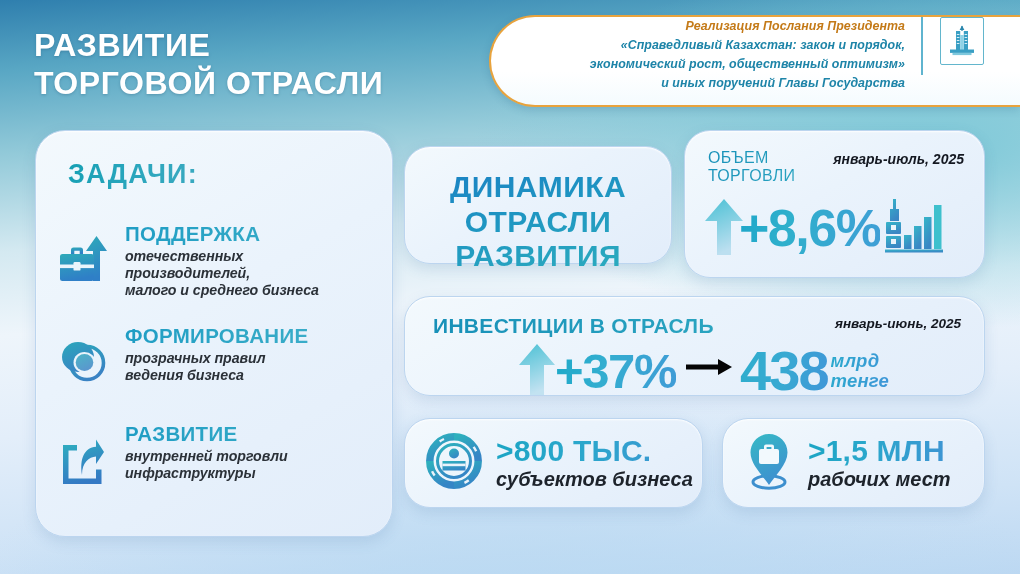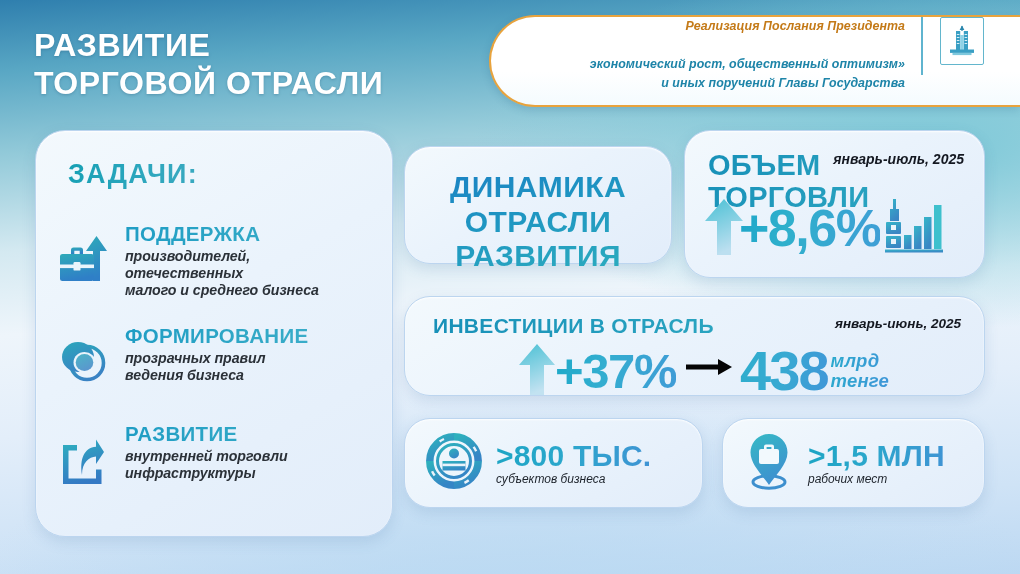--- a/index.html
+++ b/index.html
@@ -74,21 +74,21 @@
   .dyn-txt {
     position:absolute; left:0; right:0; top:23px; text-align:center;
     font-size:30px; font-weight:bold; line-height:1.15; letter-spacing:.4px;
     background:linear-gradient(165deg,#1a7fc4 0%,#1e95c2 42%,#2fb0bd 100%);
     -webkit-background-clip:text; background-clip:text; color:transparent;
   }
   
   #volume-card { left:684px; top:130px; width:301px; height:148px; }
   .vol-label {
     position:absolute; left:23px; top:18px;
-    font-size:29px; font-weight:bold; line-height:1.12; letter-spacing:.3px;
+    font-size:16px; font-weight:normal; line-height:1.12; letter-spacing:.3px;
     background:linear-gradient(120deg,#1790b8 0%,#29a3c0 100%);
     -webkit-background-clip:text; background-clip:text; color:transparent;
   }
   .vol-period {
     position:absolute; right:20px; top:20px;
     font-size:14px; font-style:italic; font-weight:bold; color:#141821;
   }
   .vol-row { position:absolute; left:16px; top:64px; display:flex; align-items:center; }
   .vol-num {
     font-size:52px; font-weight:bold; letter-spacing:-1.5px; line-height:1;
@@ -129,35 +129,35 @@
   }
   
   #stat-card-0 { left:404px; top:418px; width:299px; height:90px; }
   #stat-card-1 { left:722px; top:418px; width:263px; height:90px; }
   .stat-in { position:absolute; inset:0; display:flex; align-items:center; padding-left:20px; gap:13px; }
   .stat-num {
     font-size:30px; font-weight:bold; letter-spacing:.2px; line-height:1.05;
     background:linear-gradient(100deg,#1ca5c4 0%,#2ba7cc 45%,#3f93d4 100%);
     -webkit-background-clip:text; background-clip:text; color:transparent;
   }
-  .stat-sub { font-size:12px; font-style:italic; font-weight:normal; color:#1d232b; margin-top:1px; }
+  .stat-sub { font-size:20px; font-style:italic; font-weight:bold; color:#1d232b; margin-top:1px; }
 </style>
 </head>
 <body>
 
 <div class="hdr">
   <div class="title">
     <div>РАЗВИТИЕ</div>
     <div>ТОРГОВОЙ ОТРАСЛИ</div>
   </div>
 
   <div class="badge">
     <div class="badge-txt">
       <span class="l1">Реализация Послания Президента</span>
-      <br>
+      <span>«Справедливый Казахстан: закон и порядок,</span><br>
       <span>экономический рост, общественный оптимизм»</span><br>
       <span>и иных поручений Главы Государства</span>
     </div>
     <div class="badge-sep"></div>
     <div class="badge-emb">
       <svg width="30" height="34" viewBox="0 0 30 34">
         <rect x="9" y="7" width="4.2" height="20" fill="#3a9fc4"></rect>
         <rect x="16.8" y="7" width="4.2" height="20" fill="#3a9fc4"></rect>
         <rect x="13.2" y="11" width="3.6" height="16" fill="#8fd2e6"></rect>
         <path d="M15 1.5 L17.4 6 L12.6 6 Z" fill="#2a86ad"></path>
@@ -195,22 +195,22 @@
         <path d="M35 48 V18 h-7 L38.5 3 L49 18 h-7 v30 Z" fill="url(#g1)"></path>
         <rect x="2" y="21" width="34" height="27" rx="2.5" fill="url(#g1)"></rect>
         <path d="M13 21 v-4 a2.5 2.5 0 0 1 2.5-2.5 h7 a2.5 2.5 0 0 1 2.5 2.5 v4 h-3.3 v-3.2 h-5.4 v3.2 Z" fill="url(#g1)"></path>
         <rect x="2" y="31.5" width="34" height="3.6" fill="#eaf4fb"></rect>
         <rect x="15.5" y="29" width="7" height="8.6" rx="1.2" fill="#eaf4fb"></rect>
       </svg>
     </div>
     <div class="task-body">
       <div class="task-title">ПОДДЕРЖКА</div>
       <div class="task-desc">
+        <div>отечественных</div>
         <div>производителей,</div>
-        <div>отечественных</div>
         <div>малого и среднего бизнеса</div>
       </div>
     </div>
   </div>
 
   <div class="task" id="task-1">
     <div class="task-ico">
       <svg width="54" height="52" viewBox="0 0 54 52">
         <defs>
             <linearGradient id="g2" x1="0" y1="0" x2="0.5" y2="1">

